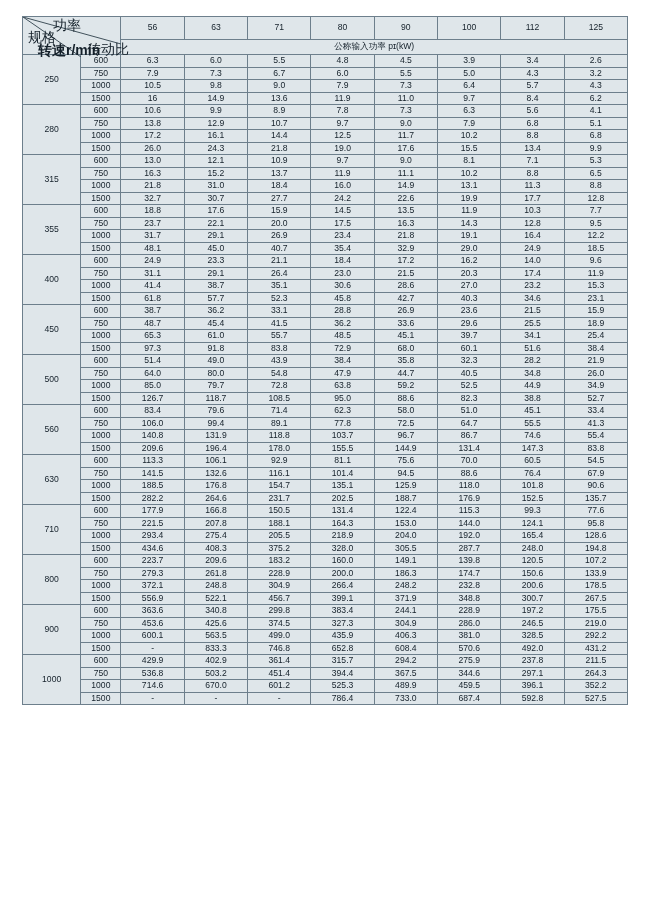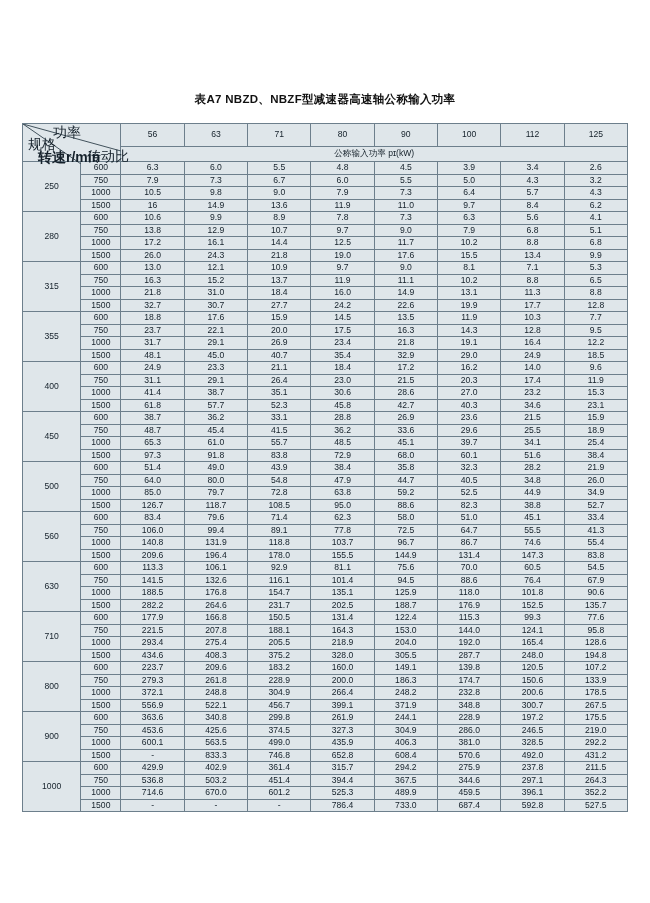--- a/index.html
+++ b/index.html
@@ -87,21 +87,20 @@
   .band-b td { background: #d2dce2; }
   .grpcell {
     font-size: 9.2px;
   }
 </style>
 </head>
 <body>
 
 <div class="page">
 
-  <div class="title">表A7  NBZD、NBZF型减速器高速轴公称输入功率</div>
 
   <div class="table-wrap">
     <table class="main">
       <colgroup>
         <col style="width:58px">
         <col style="width:40px">
         <col style="width:63px">
         <col style="width:63px">
         <col style="width:63px">
         <col style="width:63px">
@@ -630,21 +629,21 @@
             <td>348.8</td>
             <td>300.7</td>
             <td>267.5</td>
           </tr>
           <tr class="rowline band-b">
             <td rowspan="4" class="grpcell">900</td>
             <td class="rpm">600</td>
             <td>363.6</td>
             <td>340.8</td>
             <td>299.8</td>
-            <td>261.9</td>
+            <td>383.4</td>
             <td>244.1</td>
             <td>228.9</td>
             <td>197.2</td>
             <td>175.5</td>
           </tr>
           <tr class="rowline band-b">
             <td class="rpm">750</td>
             <td>453.6</td>
             <td>425.6</td>
             <td>374.5</td>

